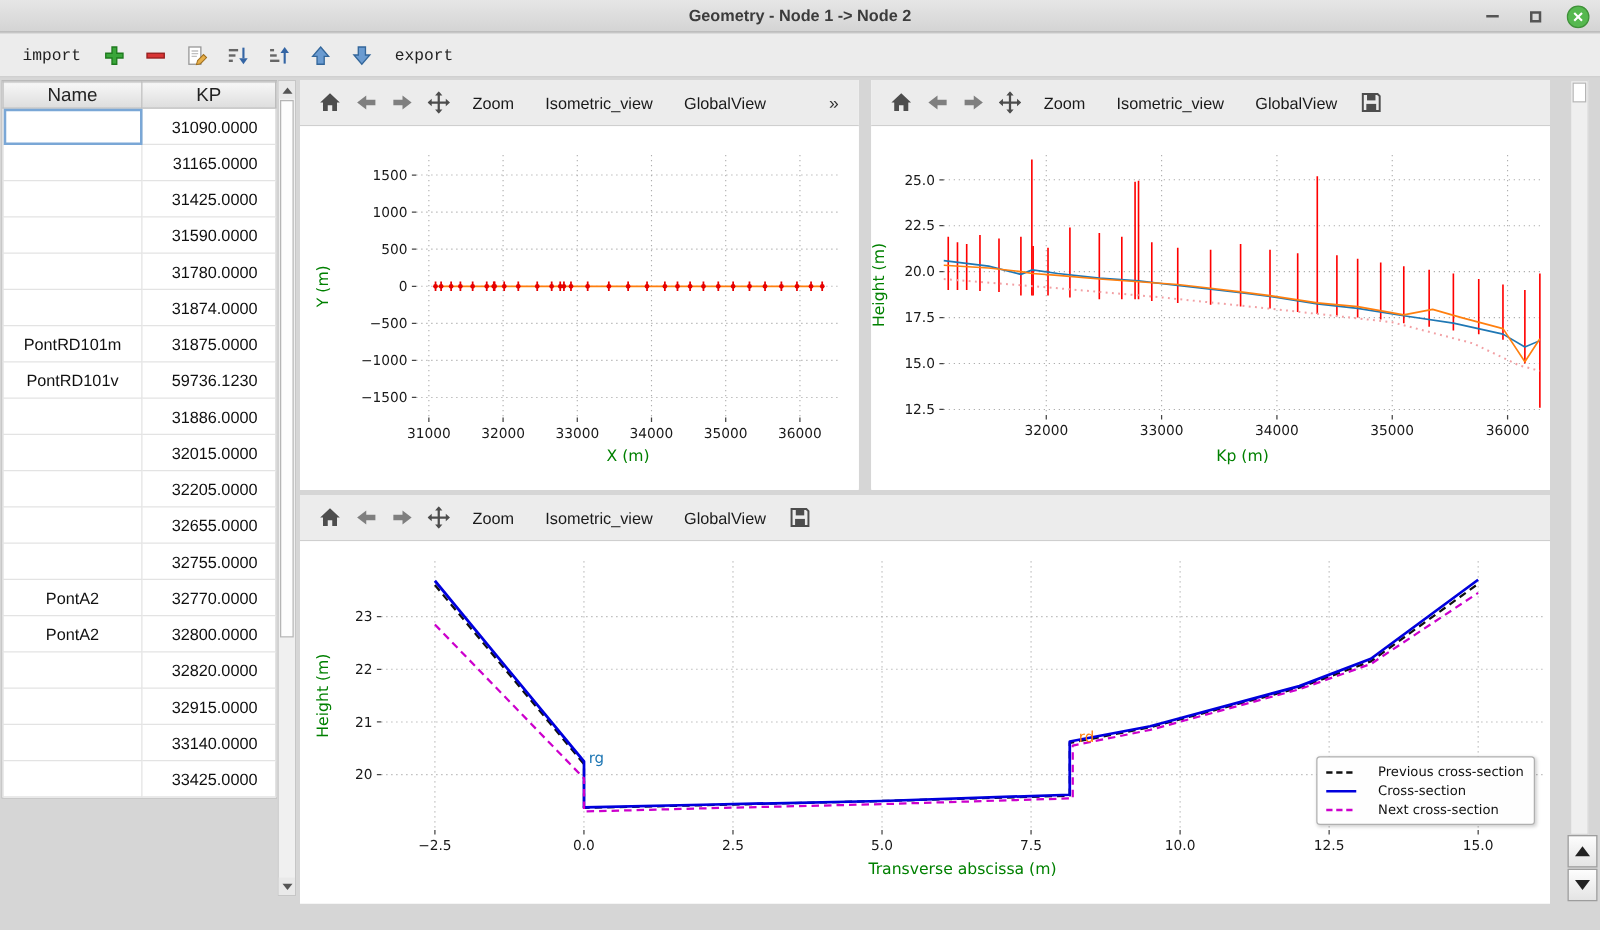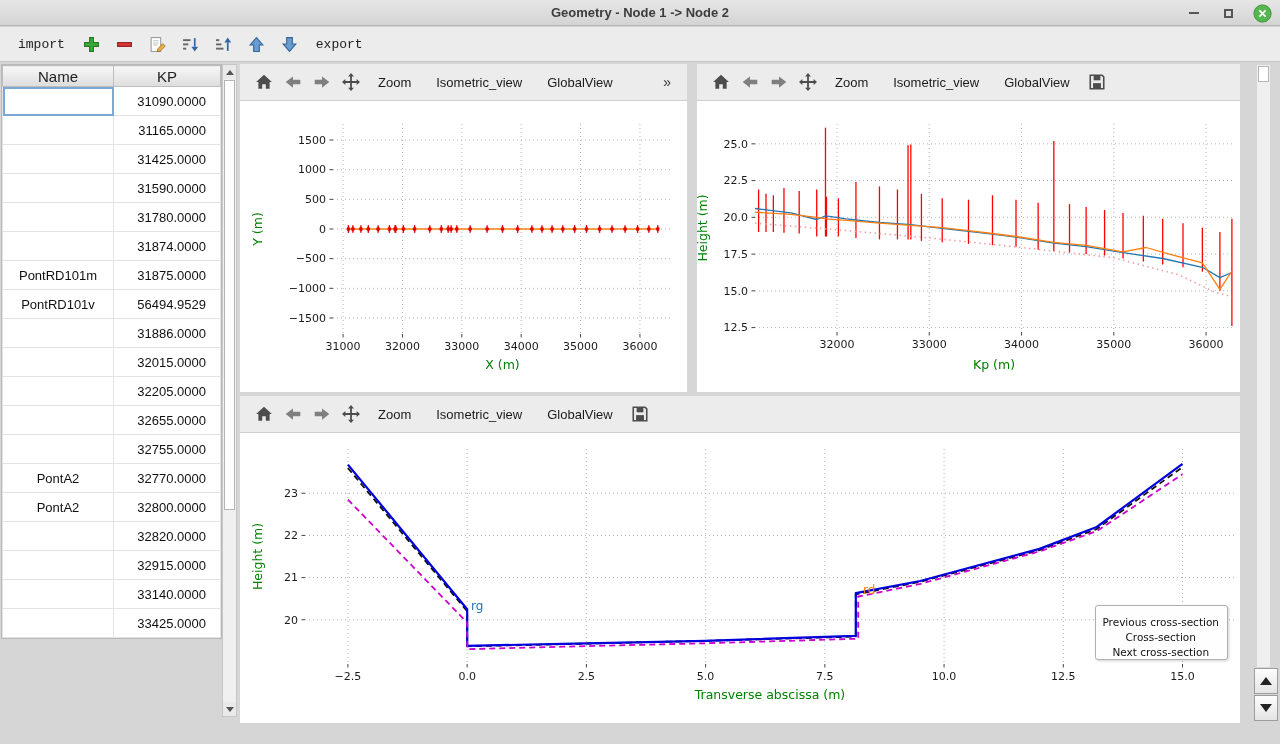--- a/index.html
+++ b/index.html
@@ -75,21 +75,21 @@
   #scroll-btn-up { top: 606px; } #scroll-btn-down { top: 633px; }
   .corner-btn .tri-up { border-left-width: 6px; border-right-width: 6px; border-bottom-width: 8px; border-bottom-color: #222; }
   .corner-btn .tri-down { border-left-width: 6px; border-right-width: 6px; border-top-width: 8px; border-top-color: #222; }
   
   .plot-legend {
     position: absolute; right: 12px; bottom: 62px; background: #fefefe;
     border: 1px solid #b0b0b0; border-radius: 3px; padding: 4px 8px 4px 6px;
     font-size: 10.5px; color: #111; box-shadow: 1px 1px 3px rgba(0,0,0,0.18);
     font-family: "DejaVu Sans", sans-serif;
   }
-  .legend-row { display: flex; align-items: center; gap: 6px; height: 15px; flex-direction: column; }
+  .legend-row { display: flex; align-items: center; gap: 16px; height: 15px; }
 </style>
 </head>
 <body>
 
 <div class="window">
 
   <div class="titlebar">
     <span class="title">Geometry - Node 1 -&gt; Node 2</span>
     <div class="win-controls">
       <button class="wc">
@@ -195,21 +195,21 @@
             <tr>
               <td class="cell-name"></td>
               <td class="cell-kp">31874.0000</td>
             </tr>
             <tr>
               <td class="cell-name">PontRD101m</td>
               <td class="cell-kp">31875.0000</td>
             </tr>
             <tr>
               <td class="cell-name">PontRD101v</td>
-              <td class="cell-kp">56494.9529</td>
+              <td class="cell-kp">59736.1230</td>
             </tr>
             <tr>
               <td class="cell-name"></td>
               <td class="cell-kp">31886.0000</td>
             </tr>
             <tr>
               <td class="cell-name"></td>
               <td class="cell-kp">32015.0000</td>
             </tr>
             <tr>

